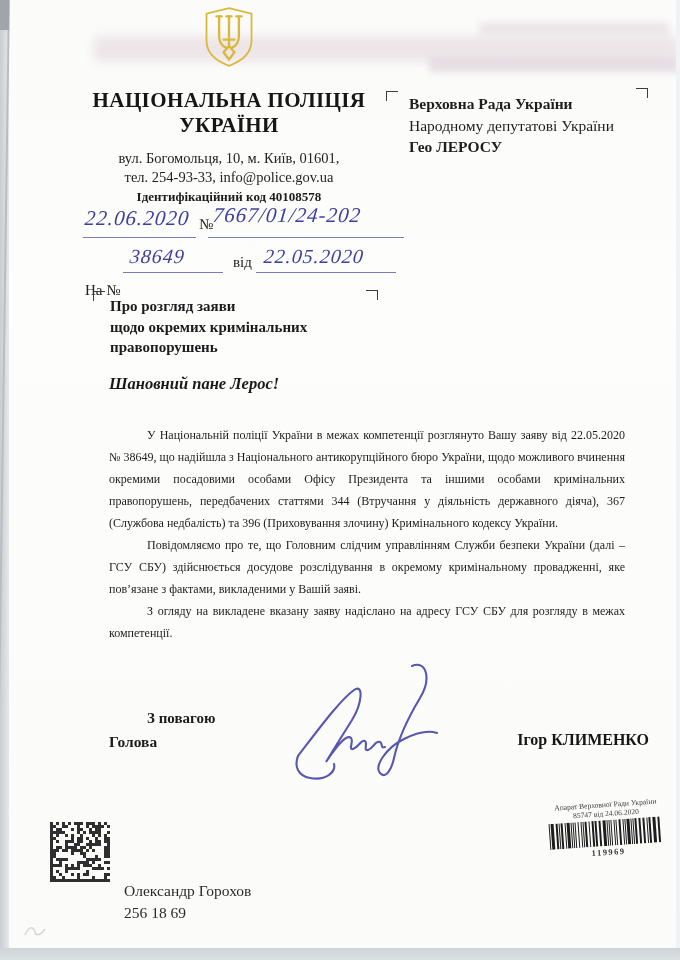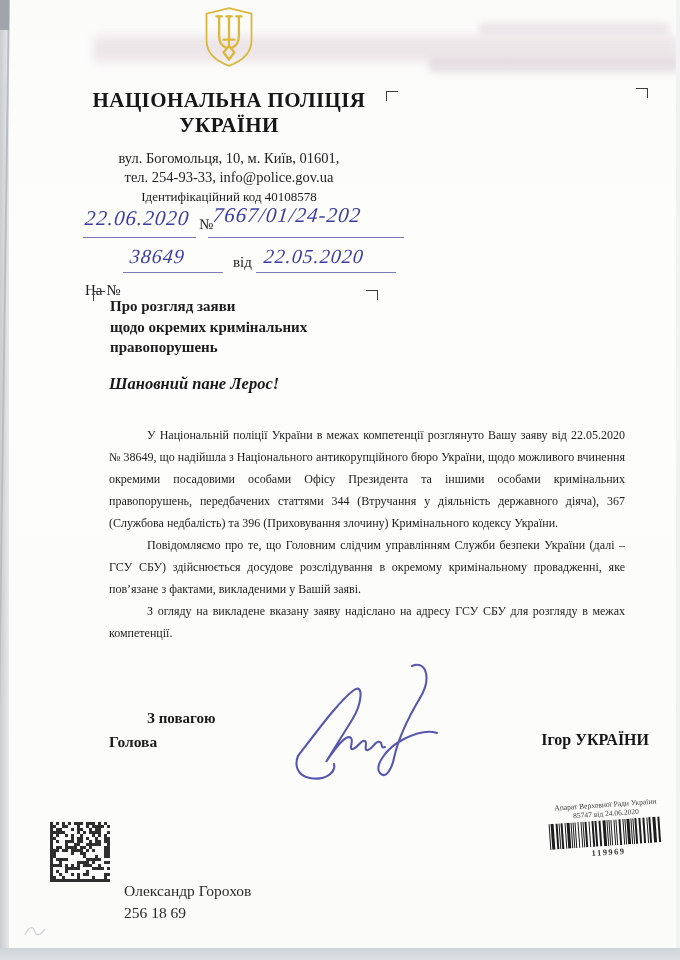--- a/index.html
+++ b/index.html
@@ -39,21 +39,21 @@
   .ghost.g1{left:85px;top:36px;width:585px;height:26px;background:rgba(219,205,211,0.45);filter:blur(5px);}
   .ghost.g2{left:420px;top:58px;width:250px;height:15px;background:rgba(205,190,199,0.40);filter:blur(3px);}
   .ghost.g3{left:470px;top:22px;width:190px;height:13px;background:rgba(210,196,204,0.38);filter:blur(3px);}
   .b{font-weight:bold;}
 
   
   #letterhead{position:absolute;left:80px;top:0;width:280px;text-align:center;}
   #emblem{position:absolute;left:113px;top:6px;}
   .org-name{position:absolute;left:0;top:88px;width:280px;font-size:21px;font-weight:bold;letter-spacing:.4px;line-height:25px;color:#161616;}
   .addr{position:absolute;left:0;top:149px;width:280px;font-size:14.5px;line-height:19px;color:#232323;}
-  .idcode{position:absolute;left:0;top:189px;width:280px;font-size:13px;font-weight:normal;color:#1b1b1b;}
+  .idcode{position:absolute;left:0;top:189px;width:280px;font-size:13px;font-weight:bold;color:#1b1b1b;}
 
   
   #recipient{position:absolute;left:400px;top:93px;width:240px;font-size:15.5px;line-height:21.5px;color:#1e1e1e;}
   .cm{position:absolute;width:11px;height:9px;}
   .cm.l{border-top:1.6px solid #3c3c3c;border-left:1.6px solid #3c3c3c;}
   .cm.r{border-top:1.6px solid #3c3c3c;border-right:1.6px solid #3c3c3c;}
 
   
   .hw{font-style:italic;color:var(--ink,#3c3f9e);transform:skewX(-6deg);letter-spacing:1px;}
   .hw-line{position:absolute;height:1.4px;background:#7b7bb6;}
@@ -114,20 +114,25 @@
     </div>
     <div class="addr">
       <div>вул. Богомольця, 10, м. Київ, 01601,</div>
       <div>тел. 254-93-33, info@police.gov.ua</div>
     </div>
     <div class="idcode">Ідентифікаційний код 40108578</div>
   </div>
 
   <div class="cm l" style="left:377px;top:91px;"></div>
   <div class="cm r" style="left:627px;top:88px;"></div>
+  <div id="recipient">
+    <div class="b">Верховна Рада України</div>
+    <div>Народному депутатові України</div>
+    <div class="b">Гео ЛЕРОСУ</div>
+  </div>
 
   <div class="hw" style="position:absolute;left:76px;top:206px;font-size:21px;">22.06.2020</div>
   <div class="hw-line" style="left:74px;top:237px;width:113px;"></div>
   <div class="printed" style="position:absolute;left:190px;top:216px;">№</div>
   <div class="hw" style="position:absolute;left:204px;top:203px;font-size:21px;">7667/01/24-202</div>
   <div class="hw-line" style="left:199px;top:237px;width:196px;"></div>
 
   <div class="printed" style="position:absolute;left:76px;top:254px;margin-top:28px;">На №</div>
   <div class="hw" style="position:absolute;left:121px;top:245px;font-size:20px;">38649</div>
   <div class="hw-line" style="left:114px;top:272px;width:100px;"></div>
@@ -153,21 +158,21 @@
 
   <div class="closing">З повагою</div>
   <div class="position">Голова</div>
   <svg id="signature-svg" width="160" height="135" viewBox="0 0 160 135">
     <g fill="none" stroke="#4a4aaa" stroke-width="2.1" stroke-linecap="round" opacity="0.92">
       <path d="M6 96 C 26 70 48 40 62 30 C 72 23 70 44 60 60 C 50 76 40 92 34 102 C 46 84 55 74 59 78 C 62 81 56 90 61 89 C 67 87 69 79 73 81 C 76 83 71 91 76 90 C 82 88 83 80 88 82 C 91 83 88 89 93 87"></path>
       <path d="M120 6 C 134 0 140 18 128 38 C 116 58 106 80 102 98 C 100 108 94 120 88 113 C 82 106 94 88 112 79 C 126 72 136 70 145 73"></path>
       <path d="M6 96 C 2 106 6 116 18 118 C 34 121 44 112 42 104"></path>
     </g>
   </svg>
-  <div class="signer-name">Ігор УКРАЇНИ</div>
+  <div class="signer-name">Ігор КЛИМЕНКО</div>
 
   <svg id="qr" width="63" height="60" viewBox="0 0 63 60">
       <rect x="1" y="0" width="3" height="3" fill="#2f2f2f"></rect>
       <rect x="7" y="0" width="3" height="3" fill="#2f2f2f"></rect>
       <rect x="13" y="0" width="3" height="3" fill="#2f2f2f"></rect>
       <rect x="19" y="0" width="3" height="3" fill="#2f2f2f"></rect>
       <rect x="25" y="0" width="3" height="3" fill="#2f2f2f"></rect>
       <rect x="28" y="0" width="3" height="3" fill="#2f2f2f"></rect>
       <rect x="31" y="0" width="3" height="3" fill="#2f2f2f"></rect>
       <rect x="37" y="0" width="3" height="3" fill="#2f2f2f"></rect>

